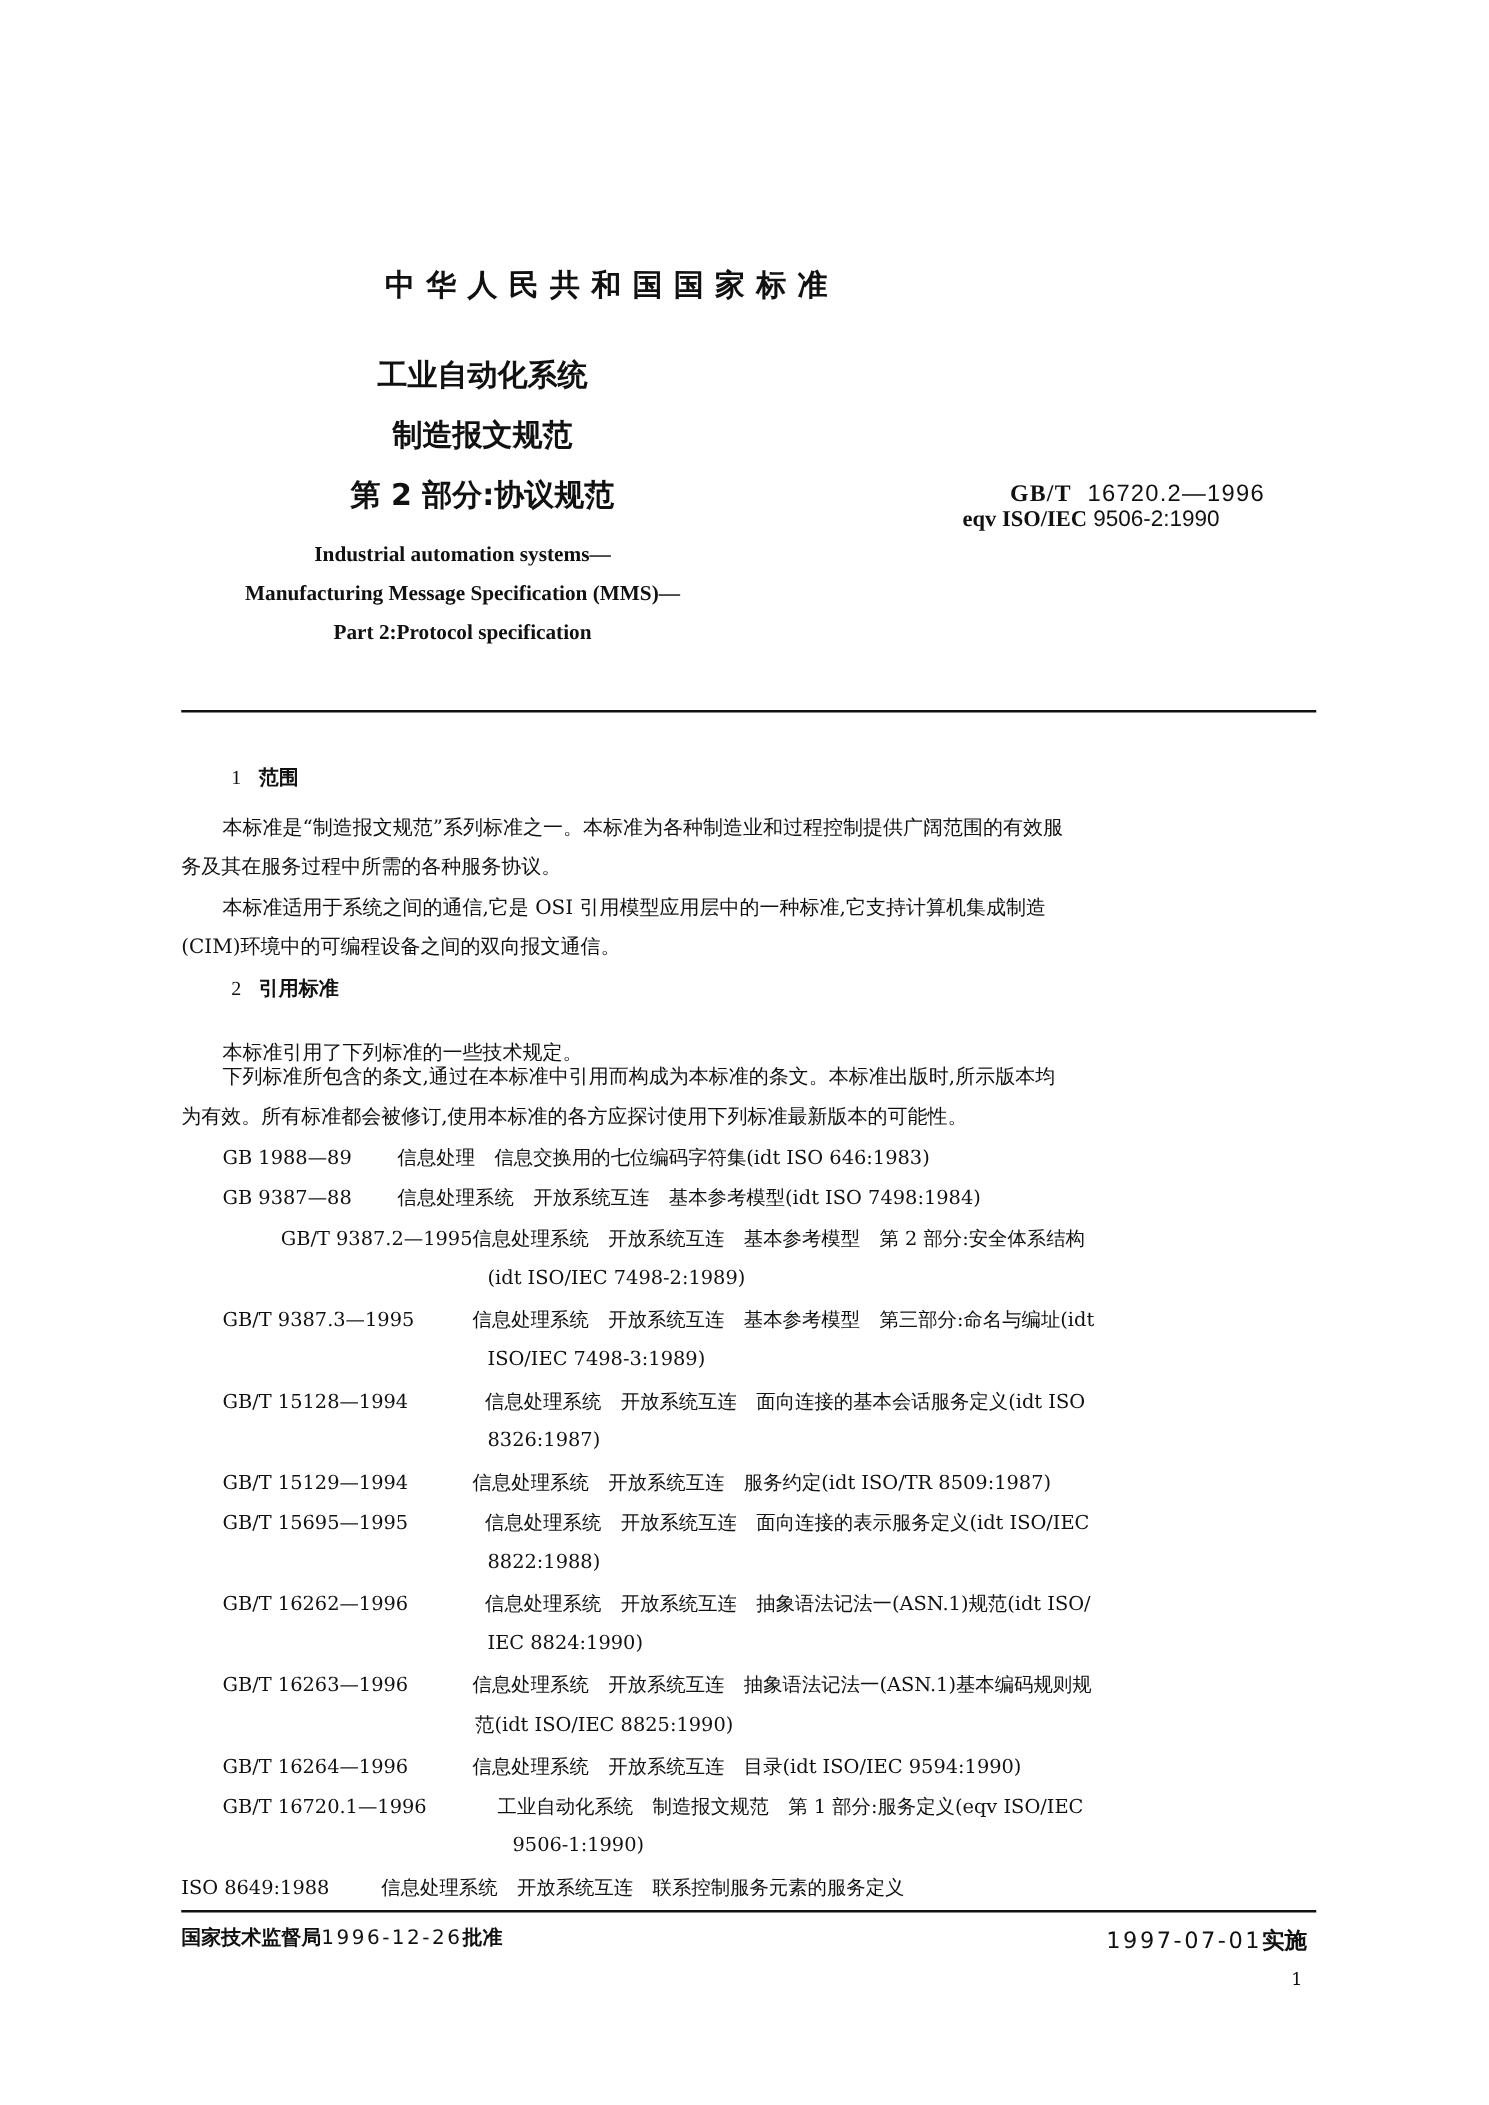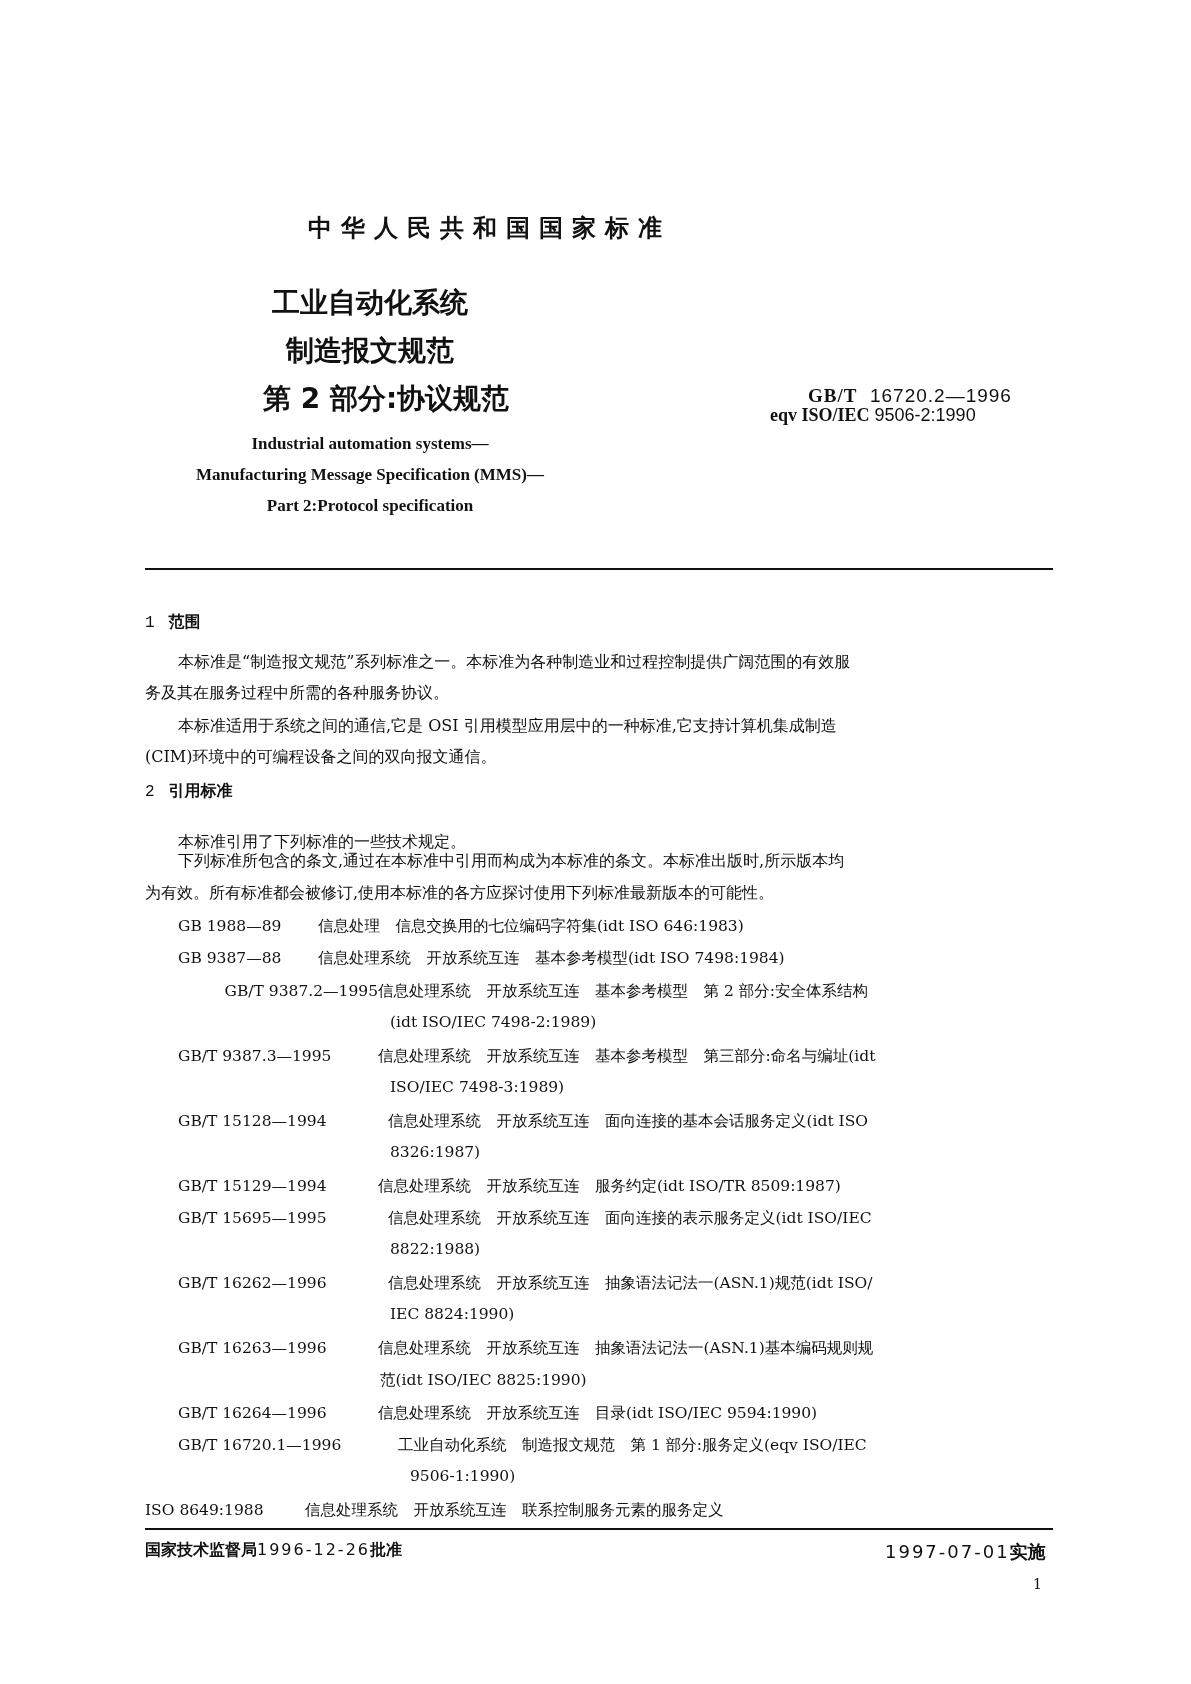--- a/index.html
+++ b/index.html
@@ -6,26 +6,26 @@
   body {
     width: 1191px; height: 1684px; position: relative; overflow: hidden;
     color: #111; font-family: "DejaVu Serif", "Liberation Serif", serif;
   }
   .abs { position: absolute; white-space: nowrap; }
   .national {
     left: 308px; top: 212px; font-family: "DejaVu Sans", sans-serif;
     font-weight: bold; font-size: 24px; letter-spacing: 9px;
   }
   .title-cn {
-    font-family: "DejaVu Sans", sans-serif; font-size: 28px; font-weight: bold;
-    left: 0; width: 740px; text-align: center;
+    font-family: "DejaVu Sans", sans-serif; font-size: 24px; font-weight: bold;
+    left: 0; width: 740px; text-align: center; padding-left: 16px;
   }
   .t1 { top: 284px; }
   .t2 { top: 332px; }
-  .t3 { top: 380px; margin-left: 16px; }
+  .t3 { top: 380px; }
   .gbno {
     left: 808px; top: 385px; font-size: 19px; letter-spacing: 1px;
     font-family: "Liberation Sans", sans-serif;
   }
   .gbno b { font-family: "Liberation Serif", serif; }
   .eqv {
     left: 770px; top: 405px; font-size: 18px;
     font-family: "Liberation Sans", sans-serif;
   }
   .eqv b { font-family: "Liberation Serif", serif; }
@@ -33,21 +33,21 @@
     left: 0; width: 740px; text-align: center; font-weight: bold;
     font-family: "Liberation Serif", serif; font-size: 17px;
   }
   .e1 { top: 434px; }
   .e2 { top: 465px; }
   .e3 { top: 496px; }
   .rule { position: absolute; left: 145px; width: 908px; height: 2px; background: #111; }
   .rule.top { top: 568px; }
   .rule.bottom { top: 1520px; height: 2px; }
   .h {
-    font-family: Liberation Mono, monospace; font-size: 16px; font-weight: bold;
+    font-family: Liberation Serif, serif; font-size: 16px; font-weight: bold; margin-left: 40px;
   }
   .h .num { font-weight: normal; margin-right: 14px; }
   .p {
     font-size: 16px; left: 145px; font-family: "DejaVu Serif", serif;
   }
   .indent { left: 178px; }
   .ref { left: 178px; font-size: 15.5px; }
   .ref .code { display: inline-block; }
   .cont { font-size: 15.5px; }
   .footer-left {

